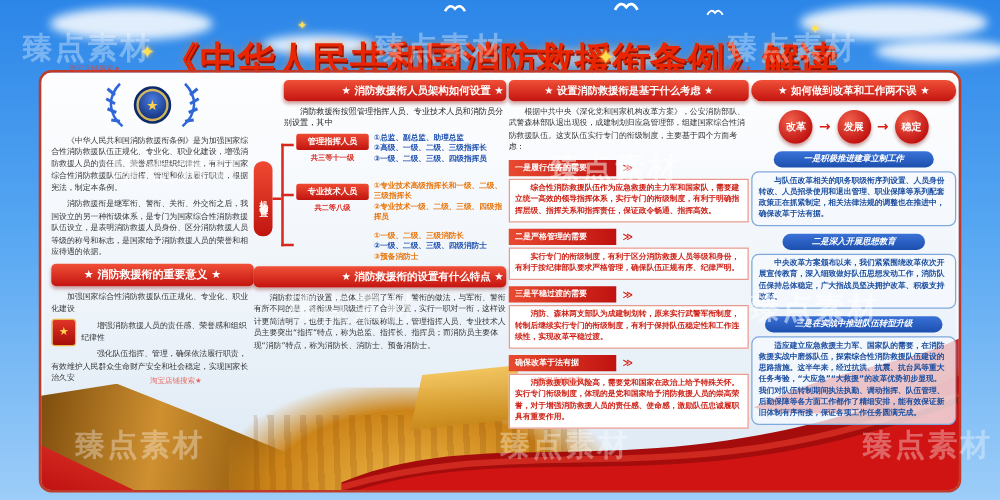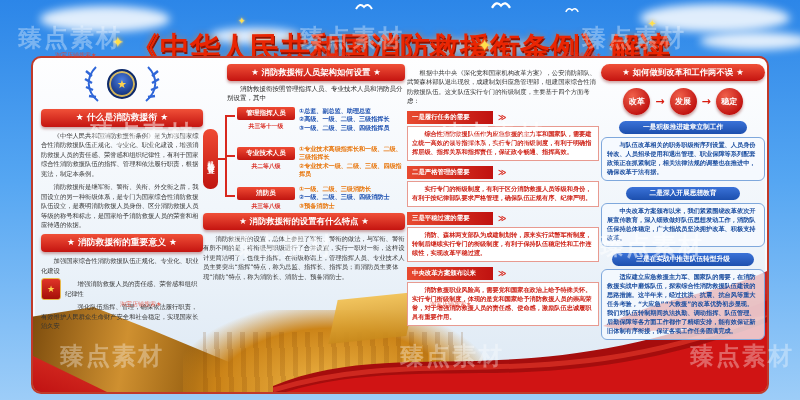--- a/index.html
+++ b/index.html
@@ -22,21 +22,21 @@
   .col { position:absolute; top:6px; z-index:2; }
   .col1 { left:8px;   width:162px; }
   .col2 { left:170px; width:202px; }
   .col3 { left:374px; width:192px; }
   .col4 { left:568px; width:164px; }
 
   .hdr { background:linear-gradient(180deg,#f05038,#c41410); color:#fff; font-weight:bold;
       text-align:center; border-radius:4px; padding:3px 2px; white-space:nowrap;
       box-shadow:0 2px 3px rgba(120,10,0,.35); }
   .c1hdr { font-size:8.8px; margin-top:5px; }
-  .c2hdr { font-size:8.4px; margin-left:24px; }
+  .c2hdr { font-size:8.4px; margin-left:24px;text-align:right; }
   .c3hdr { font-size:8.2px; }
   .c4hdr { font-size:8.4px; border-radius:10px; }
 
   .para { font-size:6.3px; line-height:1.5; color:#333; text-indent:2em; margin-top:4px; }
 
   
   .emblem-wrap { display:flex; justify-content:center; align-items:center; gap:6px; height:40px; }
   .emblem { width:30px; height:30px; border-radius:50%;
       background:radial-gradient(circle at 50% 35%, #4a7de0, #14337e 72%);
       border:2px solid #0d2a6b; box-shadow:inset 0 0 0 2px rgba(255,210,80,.8);
@@ -78,21 +78,21 @@
 
   
   .circles { display:flex; justify-content:center; align-items:center; gap:5px; margin:7px 0 4px; }
   .circle { width:27px; height:27px; border-radius:50%; color:#fff; font-size:8px; font-weight:bold;
       background:radial-gradient(circle at 35% 30%, #f0604a, #c01210 75%);
       display:flex; align-items:center; justify-content:center;
       box-shadow:0 2px 3px rgba(120,10,0,.4); }
   .carrow { color:#d81c10; font-weight:900; font-size:11px; }
   .c4banner { display:block; margin:6px auto 3px; width:fit-content; padding:2px 24px;
       border-radius:8px; background:linear-gradient(180deg,#3a72d8,#1c4fae); color:#fff;
-      font-size:6.7px; font-weight:bold; white-space:nowrap; }
+      font-size:6.7px; font-weight:bold; white-space:nowrap;font-style:italic; }
   .c4box { border:1px solid #7fa8dc; background:rgba(245,250,255,.75); border-radius:6px;
       color:#1d4fa0; font-size:6.2px; font-weight:600; line-height:1.45; padding:3px 5px;
       text-indent:2em; }
 
   
   .art { position:absolute; z-index:1; }
   .art-wall { left:-4px; bottom:0; width:215px; height:85px;
       background:linear-gradient(100deg,#7a4a0c,#cf9030 45%,#9a6212 78%);
       clip-path:polygon(0 12%,30% 0,58% 28%,100% 72%,100% 100%,0 100%); }
   .art-flagcorner { left:0; bottom:0; width:74px; height:46px;
@@ -164,21 +164,20 @@
             <path d="M15 32 l-7 -1 M12 25 l-7 -3 M11 18 l-7 -4 M11 11 l-6 -5" stroke="#2f66d8" stroke-width="2.4" fill="none"></path>
           </svg>
         <div class="emblem">
             <span>★</span>
           </div>
         <svg width="20" height="38" viewBox="0 0 20 38" style="transform:scaleX(-1);">
             <path d="M17 36 C5 26 5 12 15 2" fill="none" stroke="#2f66d8" stroke-width="2"></path>
             <path d="M15 32 l-7 -1 M12 25 l-7 -3 M11 18 l-7 -4 M11 11 l-6 -5" stroke="#2f66d8" stroke-width="2.4" fill="none"></path>
           </svg>
       </div>
-      <div class="hdr c1hdr">★ 什么是消防救援衔 ★</div>
       <div class="para">《中华人民共和国消防救援衔条例》是为加强国家综合性消防救援队伍正规化、专业化、职业化建设，增强消防救援人员的责任感、荣誉感和组织纪律性，有利于国家综合性消防救援队伍的指挥、管理和依法履行职责，根据宪法，制定本条例。</div>
       <div class="para">消防救援衔是继军衔、警衔、关衔、外交衔之后，我国设立的另一种衔级体系，是专门为国家综合性消防救援队伍设立，是表明消防救援人员身份、区分消防救援人员等级的称号和标志，是国家给予消防救援人员的荣誉和相应待遇的依据。</div>
       <div class="hdr c1hdr">★ 消防救援衔的重要意义 ★</div>
       <div class="bullets">
         <div class="para">加强国家综合性消防救援队伍正规化、专业化、职业化建设</div>
         <div class="mini-badge">
             <span>★</span>
           </div>
         <div class="para">增强消防救援人员的责任感、荣誉感和组织纪律性</div>
         <div class="para">强化队伍指挥、管理，确保依法履行职责，有效维护人民群众生命财产安全和社会稳定，实现国家长治久安</div>
@@ -205,35 +204,32 @@
           <div class="blue">③一级、二级、三级、四级指挥员</div>
         </div>
         <div class="drow" style="top:40px;">
           <div class="dlabel">专业技术人员</div>
           <div class="dsub">共二等八级</div>
         </div>
         <div class="ditems" style="left:96px;top:38px;">
           <div class="orange">①专业技术高级指挥长和一级、二级、三级指挥长</div>
           <div class="orange">②专业技术一级、二级、三级、四级指挥员</div>
         </div>
-        <div class="drow" style="top:80px;">
-          <div class="dlabel">消防员</div>
-          <div class="dsub">共三等八级</div>
-        </div>
         <div class="ditems" style="left:96px;top:78px;">
           <div class="orange">①一级、二级、三级消防长</div>
           <div class="blue">②一级、二级、三级、四级消防士</div>
           <div class="orange">③预备消防士</div>
         </div>
       </div>
       <div class="hdr c2hdr" style="margin-left:0;">★ 消防救援衔的设置有什么特点 ★</div>
       <div class="para">消防救援衔的设置，总体上参照了军衔、警衔的做法，与军衔、警衔有所不同的是，将衔级与职级进行了合并设置，实行一职对一衔，这样设计更简洁明了，也便于指挥。在衔级称谓上，管理指挥人员、专业技术人员主要突出“指挥”特点，称为总监、指挥长、指挥员；而消防员主要体现“消防”特点，称为消防长、消防士、预备消防士。</div>
     </div>
 
     <div class="col col3">
+      <div class="hdr c3hdr">★ 设置消防救援衔是基于什么考虑 ★</div>
       <div class="para">根据中共中央《深化党和国家机构改革方案》，公安消防部队、武警森林部队退出现役，成建制划归应急管理部，组建国家综合性消防救援队伍。这支队伍实行专门的衔级制度，主要基于四个方面考虑：</div>
 
       <div class="c3banner">
         <span class="c3tag">一是履行任务的需要</span>
         <span class="c3arrow">≫</span>
       </div>
       <div class="c3box">综合性消防救援队伍作为应急救援的主力军和国家队，需要建立统一高效的领导指挥体系，实行专门的衔级制度，有利于明确指挥层级、指挥关系和指挥责任，保证政令畅通、指挥高效。</div>
 
       <div class="c3banner">
         <span class="c3tag">二是严格管理的需要</span>
@@ -241,21 +237,21 @@
       </div>
       <div class="c3box">实行专门的衔级制度，有利于区分消防救援人员等级和身份，有利于按纪律部队要求严格管理，确保队伍正规有序、纪律严明。</div>
 
       <div class="c3banner">
         <span class="c3tag">三是平稳过渡的需要</span>
         <span class="c3arrow">≫</span>
       </div>
       <div class="c3box">消防、森林两支部队为成建制划转，原来实行武警军衔制度，转制后继续实行专门的衔级制度，有利于保持队伍稳定性和工作连续性，实现改革平稳过渡。</div>
 
       <div class="c3banner">
-        <span class="c3tag">中央改革方案颁布以来</span>
+        <span class="c3tag">确保改革于法有据</span>
         <span class="c3arrow">≫</span>
       </div>
       <div class="c3box">消防救援职业风险高，需要党和国家在政治上给予特殊关怀。实行专门衔级制度，体现的是党和国家给予消防救援人员的崇高荣誉，对于增强消防救援人员的责任感、使命感，激励队伍忠诚履职具有重要作用。</div>
     </div>
 
     <div class="col col4">
       <div class="hdr c4hdr">★ 如何做到改革和工作两不误 ★</div>
       <div class="circles">
         <div class="circle">改革</div>
         <span class="carrow">→</span>

